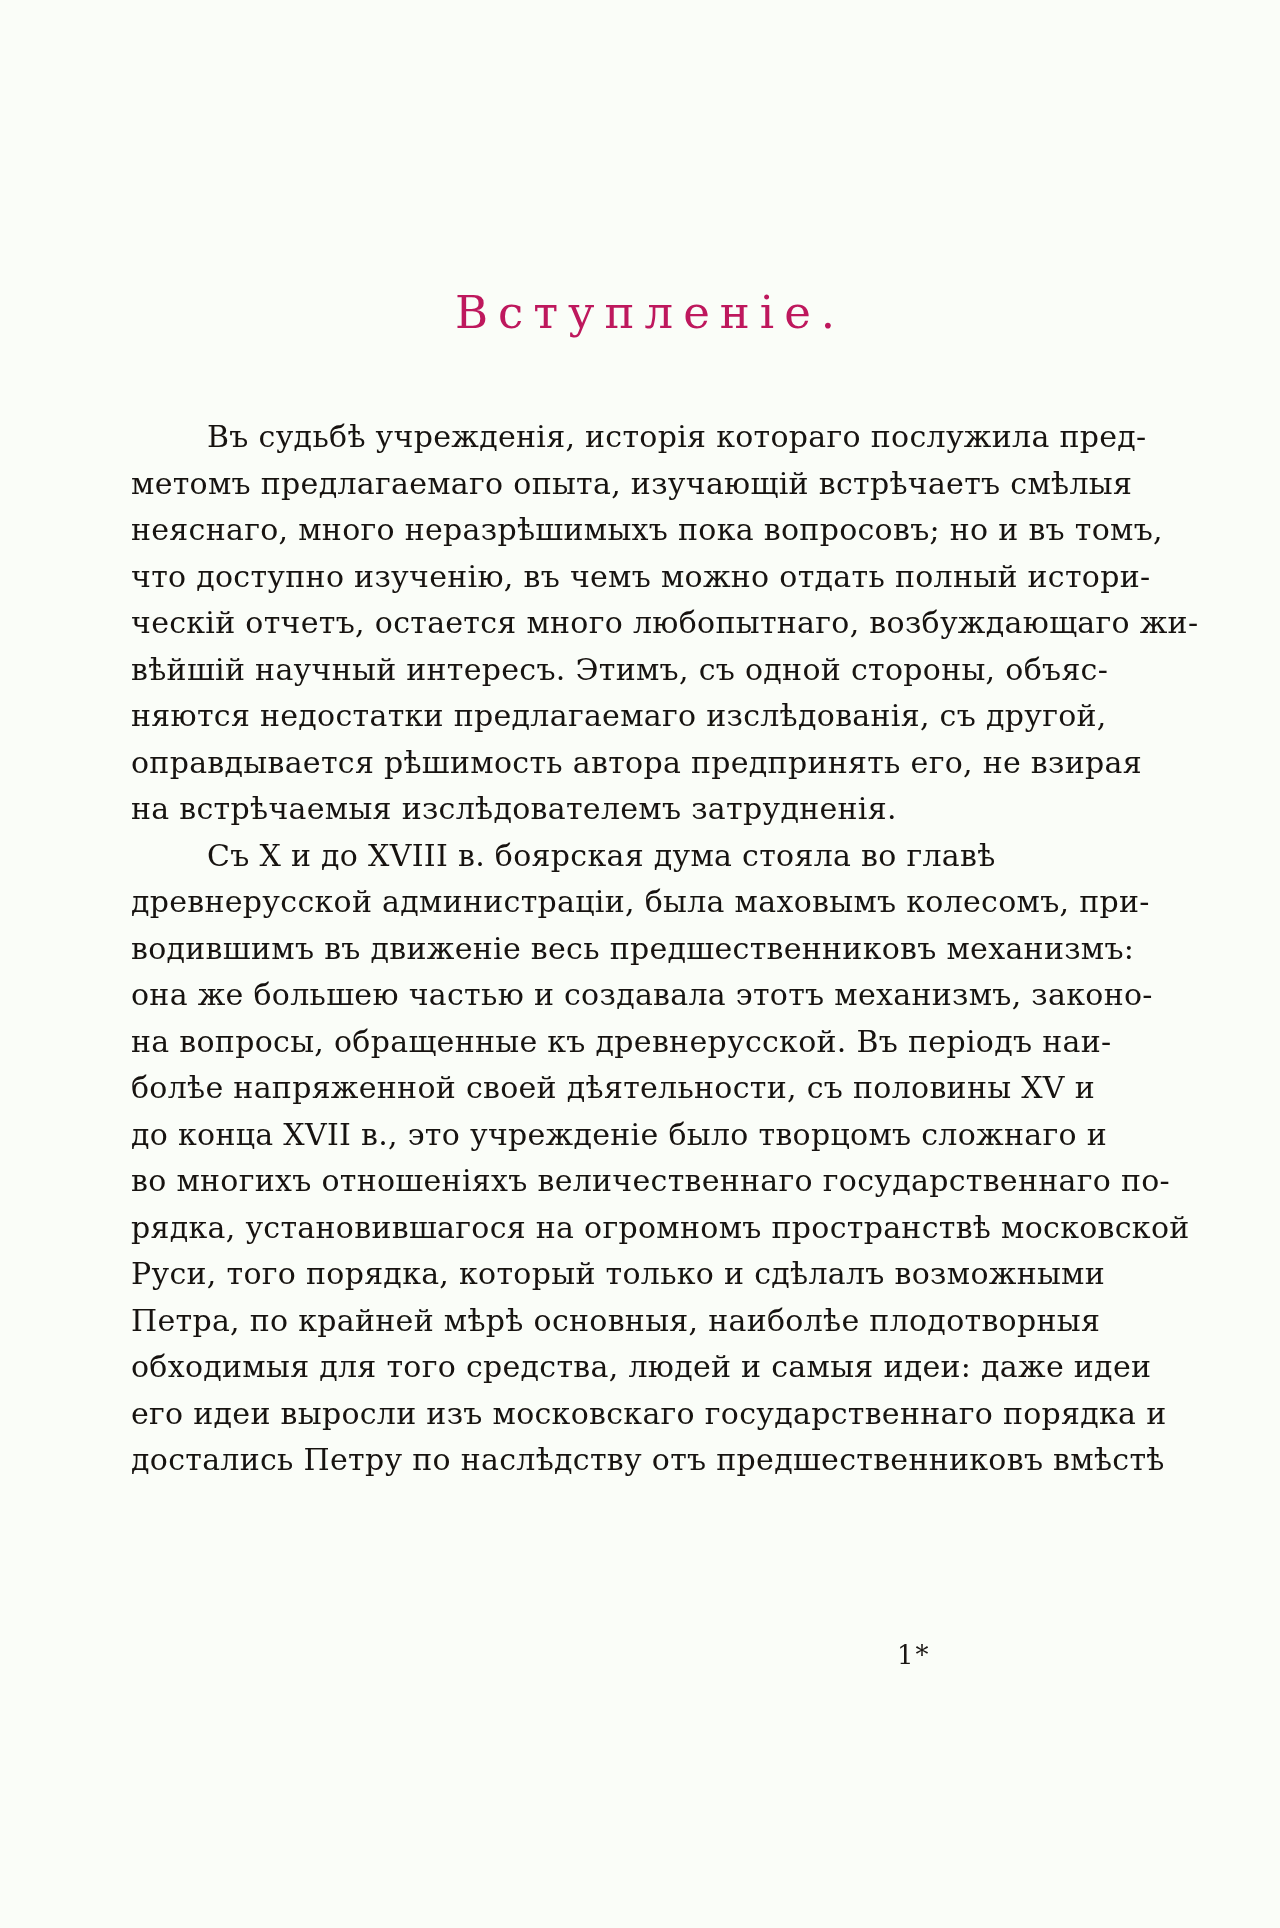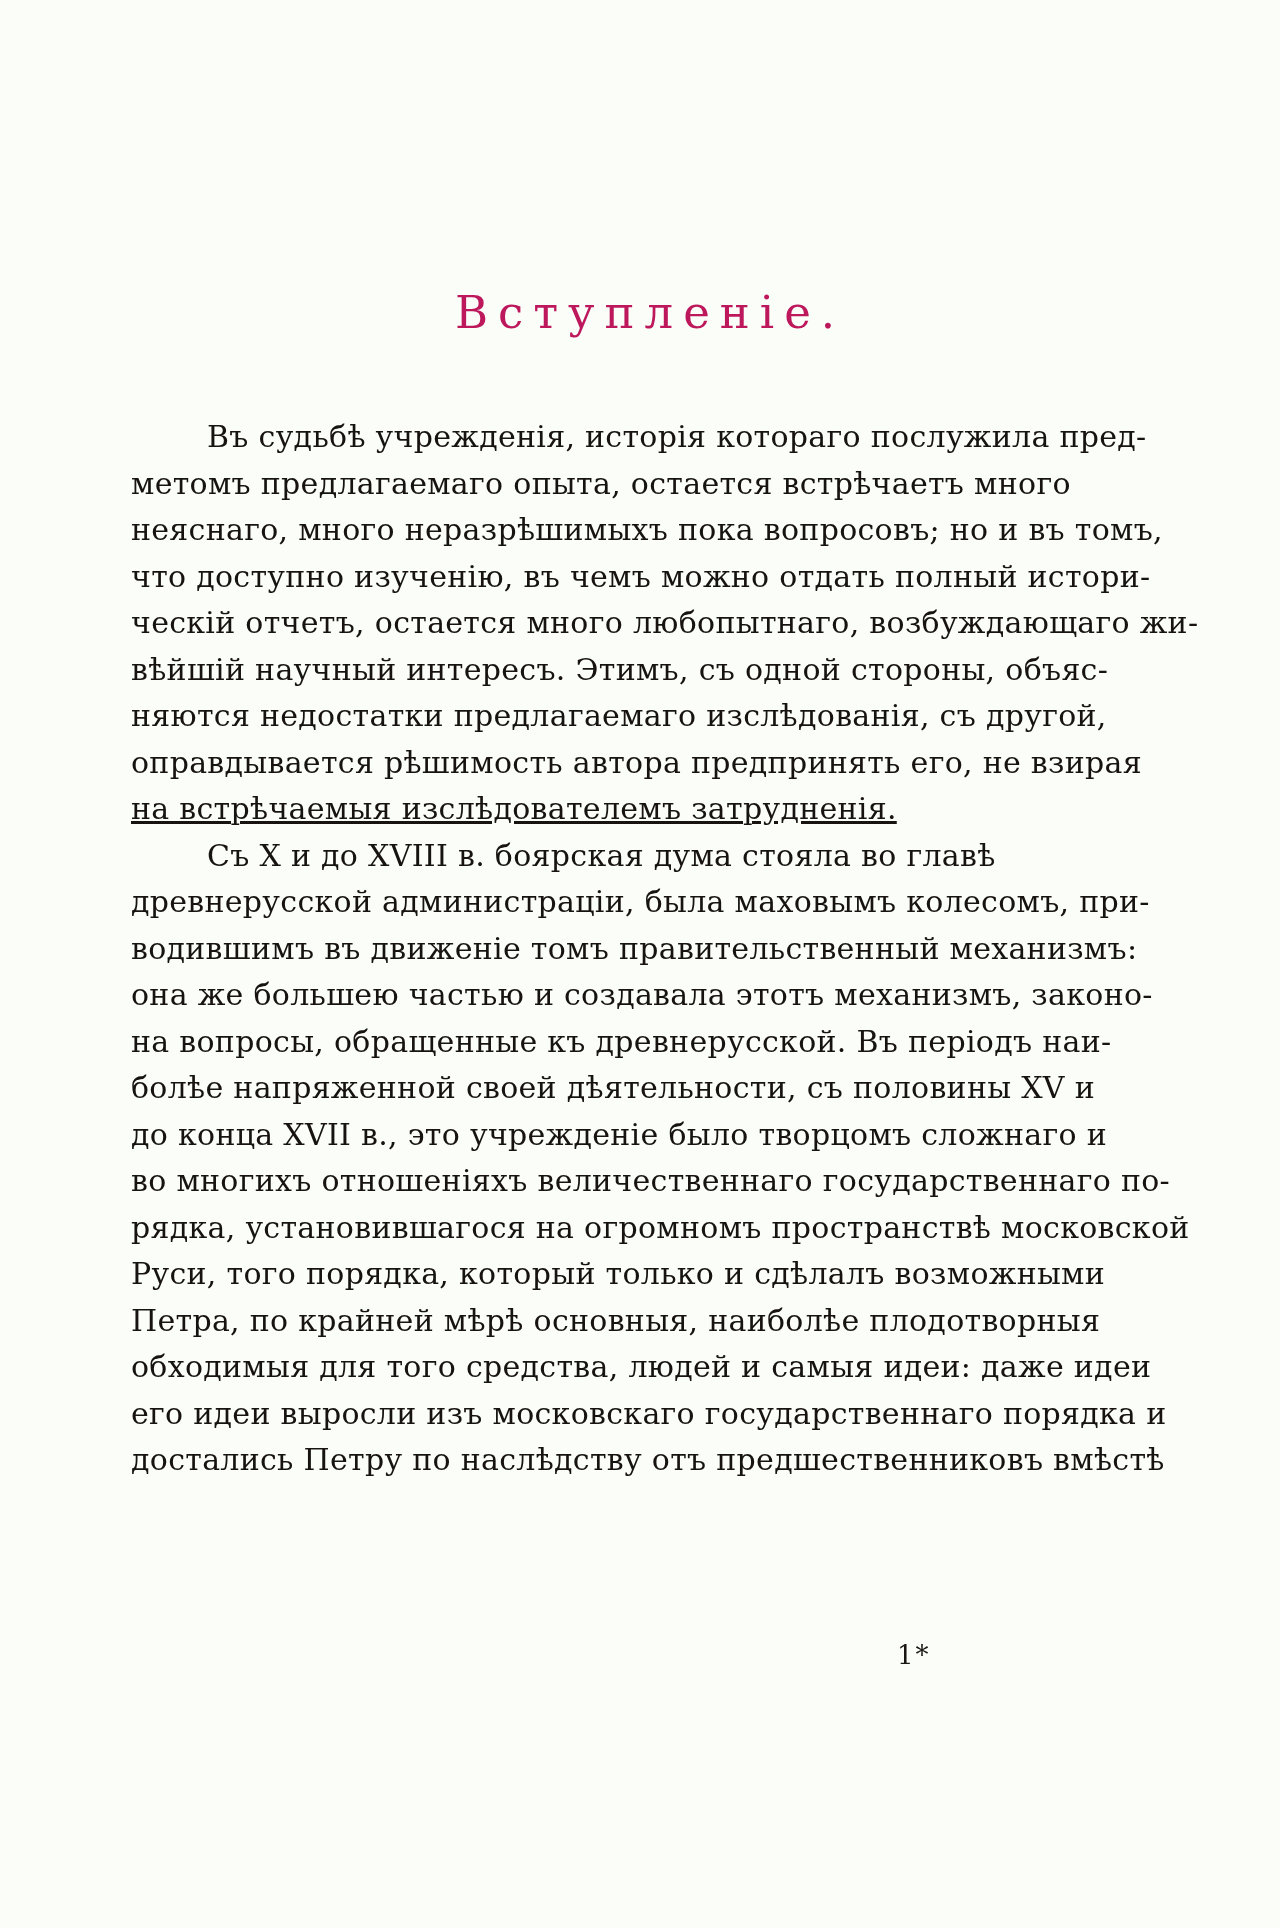--- a/index.html
+++ b/index.html
@@ -41,53 +41,52 @@
     white-space: nowrap;
     text-align: justify;
     text-align-last: justify;
     margin-left: 28px;
   }
   .line.indent {
     padding-left: 76px;
   }
   .line.para-end {
     text-align-last: left;
-    text-decoration: underline;
   }
   .signature-mark {
     position: absolute;
     left: 897px;
     top: 1640px;
     font-size: 26px;
     letter-spacing: 2px;
     color: #1a1613;
   }
 </style>
 </head>
 <body>
 
 <div class="scan-page">
 
   <h1 class="chapter-title">Вступленіе.</h1>
 
   <div class="text-block">
 
     <div class="line indent">Въ судьбѣ учрежденія, исторія котораго послужила пред-</div>
-    <div class="line">метомъ предлагаемаго опыта, остается встрѣчаетъ много</div>
+    <div class="line">метомъ предлагаемаго опыта, изучающій встрѣчаетъ смѣлыя</div>
     <div class="line">неяснаго, много неразрѣшимыхъ пока вопросовъ; но и въ томъ,</div>
     <div class="line">что доступно изученію, въ чемъ можно отдать полный истори-</div>
     <div class="line">ческій отчетъ, остается много любопытнаго, возбуждающаго жи-</div>
     <div class="line">вѣйшій научный интересъ. Этимъ, съ одной стороны, объяс-</div>
     <div class="line">няются недостатки предлагаемаго изслѣдованія, съ другой,</div>
     <div class="line">оправдывается рѣшимость автора предпринять его, не взирая</div>
     <div class="line para-end">на встрѣчаемыя изслѣдователемъ затрудненія.</div>
 
     <div class="line indent">Съ X и до XVIII в. боярская дума стояла во главѣ</div>
     <div class="line">древнерусской администраціи, была маховымъ колесомъ, при-</div>
-    <div class="line">водившимъ въ движеніе томъ правительственный механизмъ:</div>
+    <div class="line">водившимъ въ движеніе весь предшественниковъ механизмъ:</div>
     <div class="line">она же большею частью и создавала этотъ механизмъ, законо-</div>
     <div class="line">на вопросы, обращенные къ древнерусской. Въ періодъ наи-</div>
     <div class="line">болѣе напряженной своей дѣятельности, съ половины XV и</div>
     <div class="line">до конца XVII в., это учрежденіе было творцомъ сложнаго и</div>
     <div class="line">во многихъ отношеніяхъ величественнаго государственнаго по-</div>
     <div class="line">рядка, установившагося на огромномъ пространствѣ московской</div>
     <div class="line">Руси, того порядка, который только и сдѣлалъ возможными</div>
     <div class="line">Петра, по крайней мѣрѣ основныя, наиболѣе плодотворныя</div>
     <div class="line">обходимыя для того средства, людей и самыя идеи: даже идеи</div>
     <div class="line">его идеи выросли изъ московскаго государственнаго порядка и</div>

